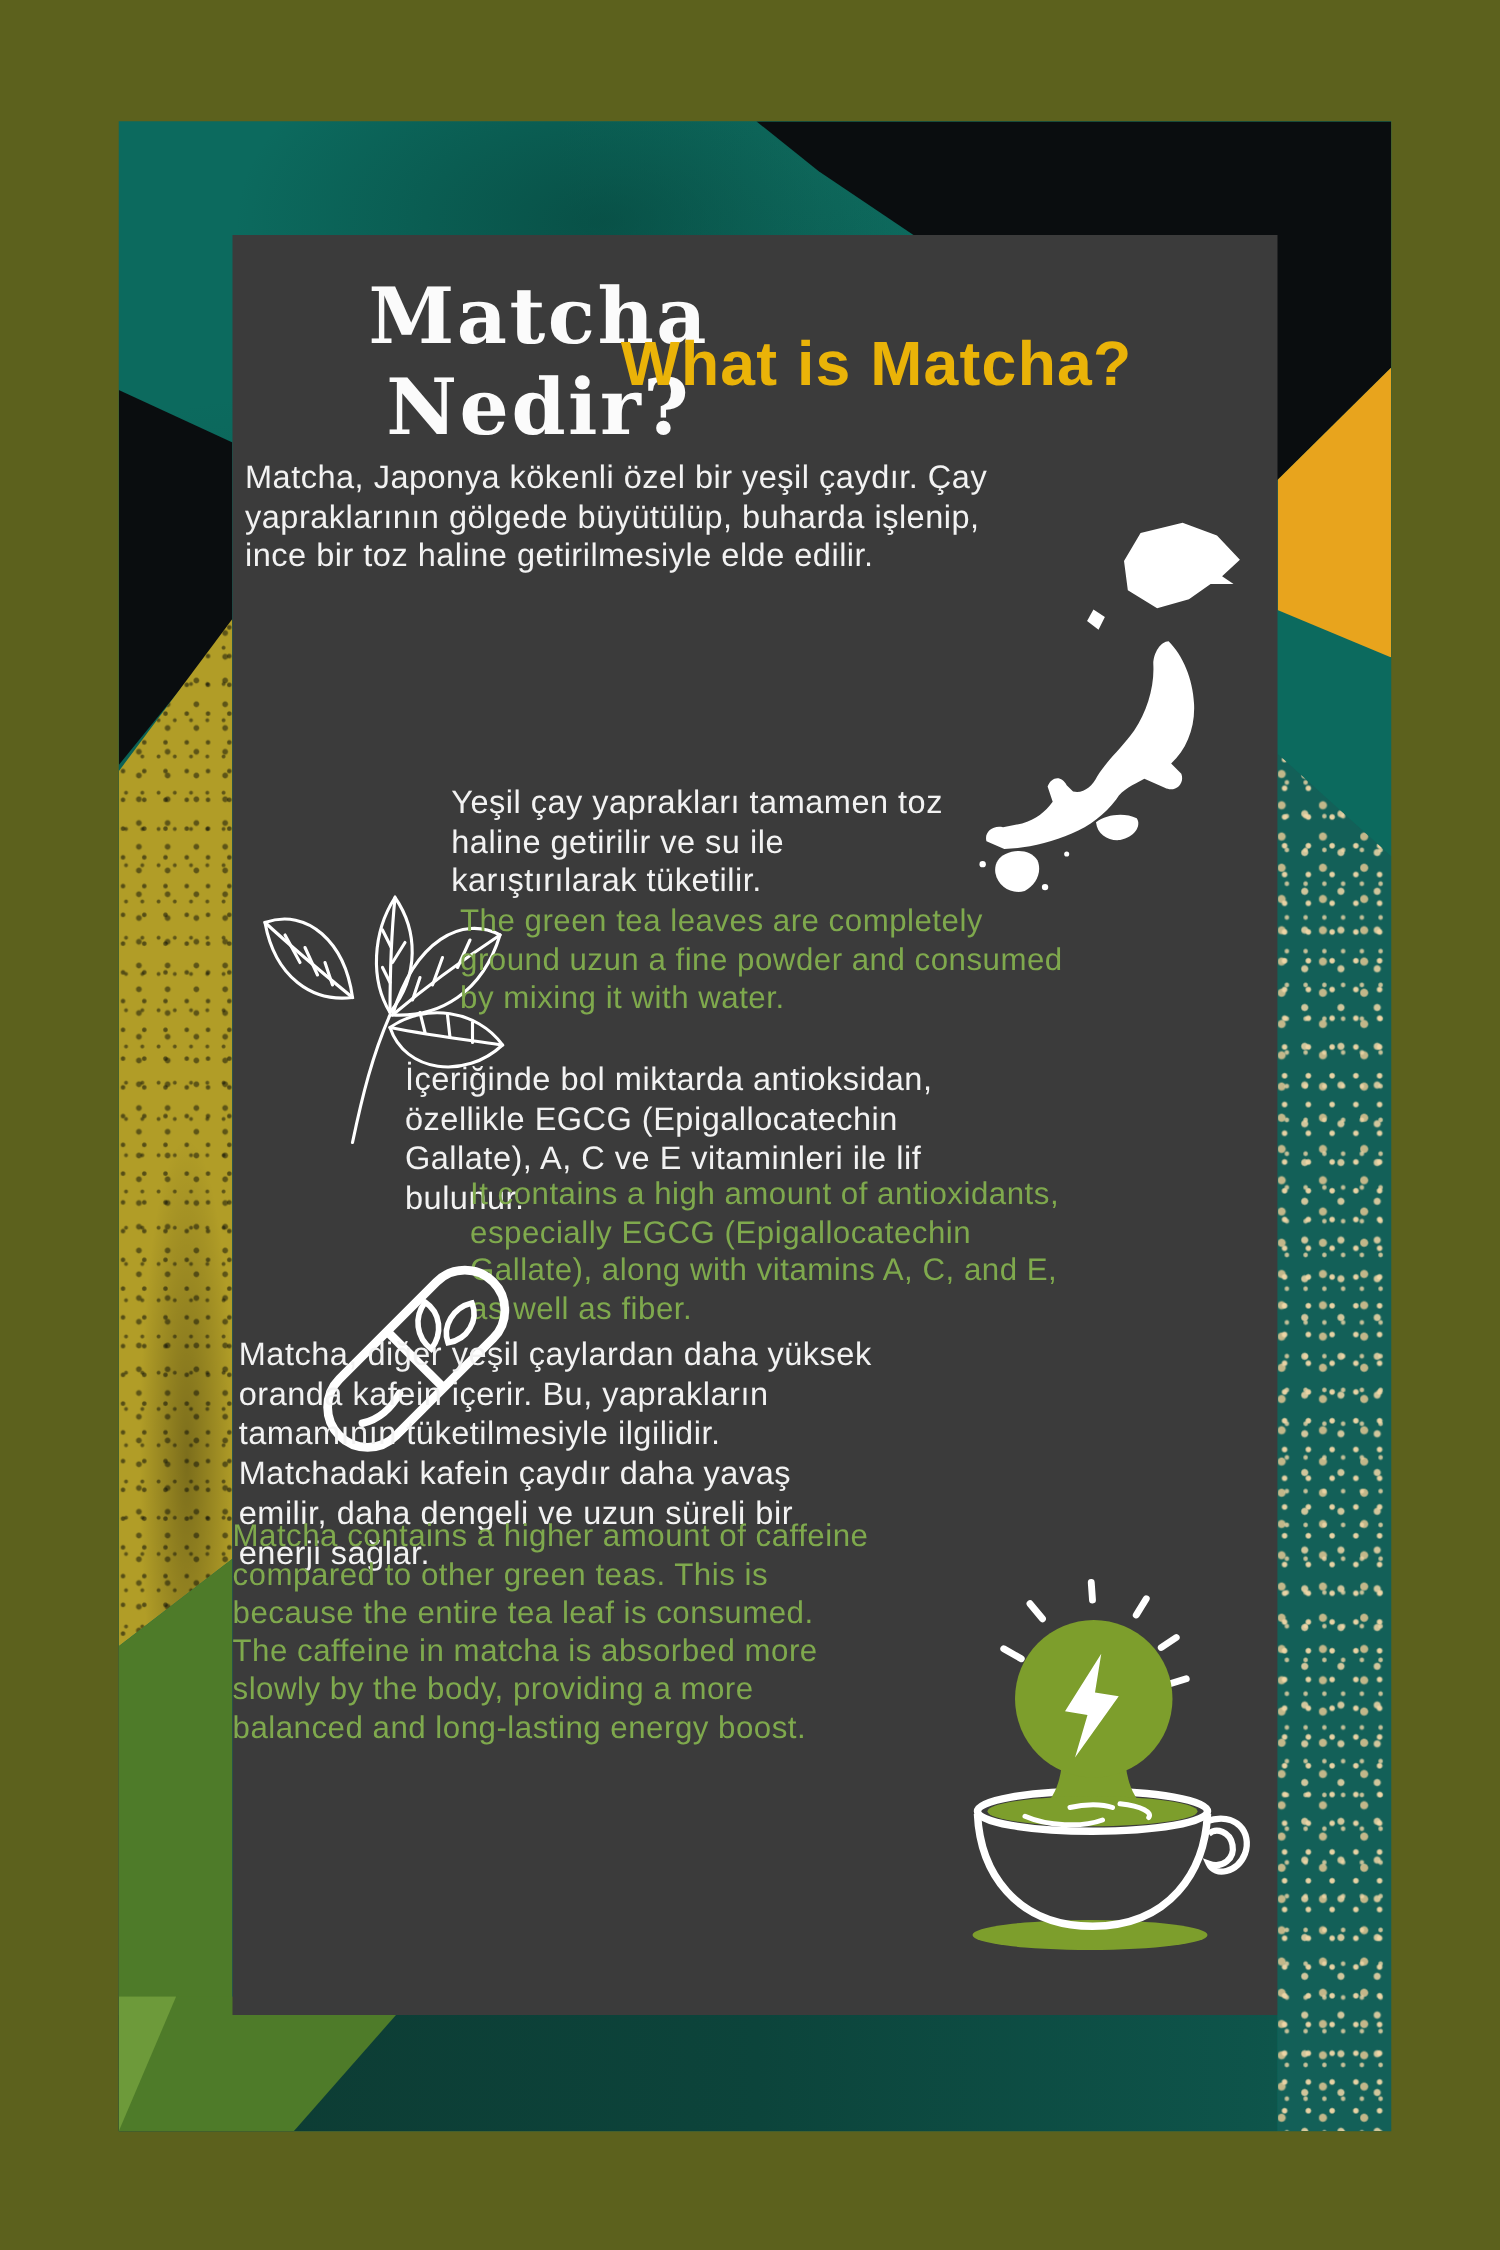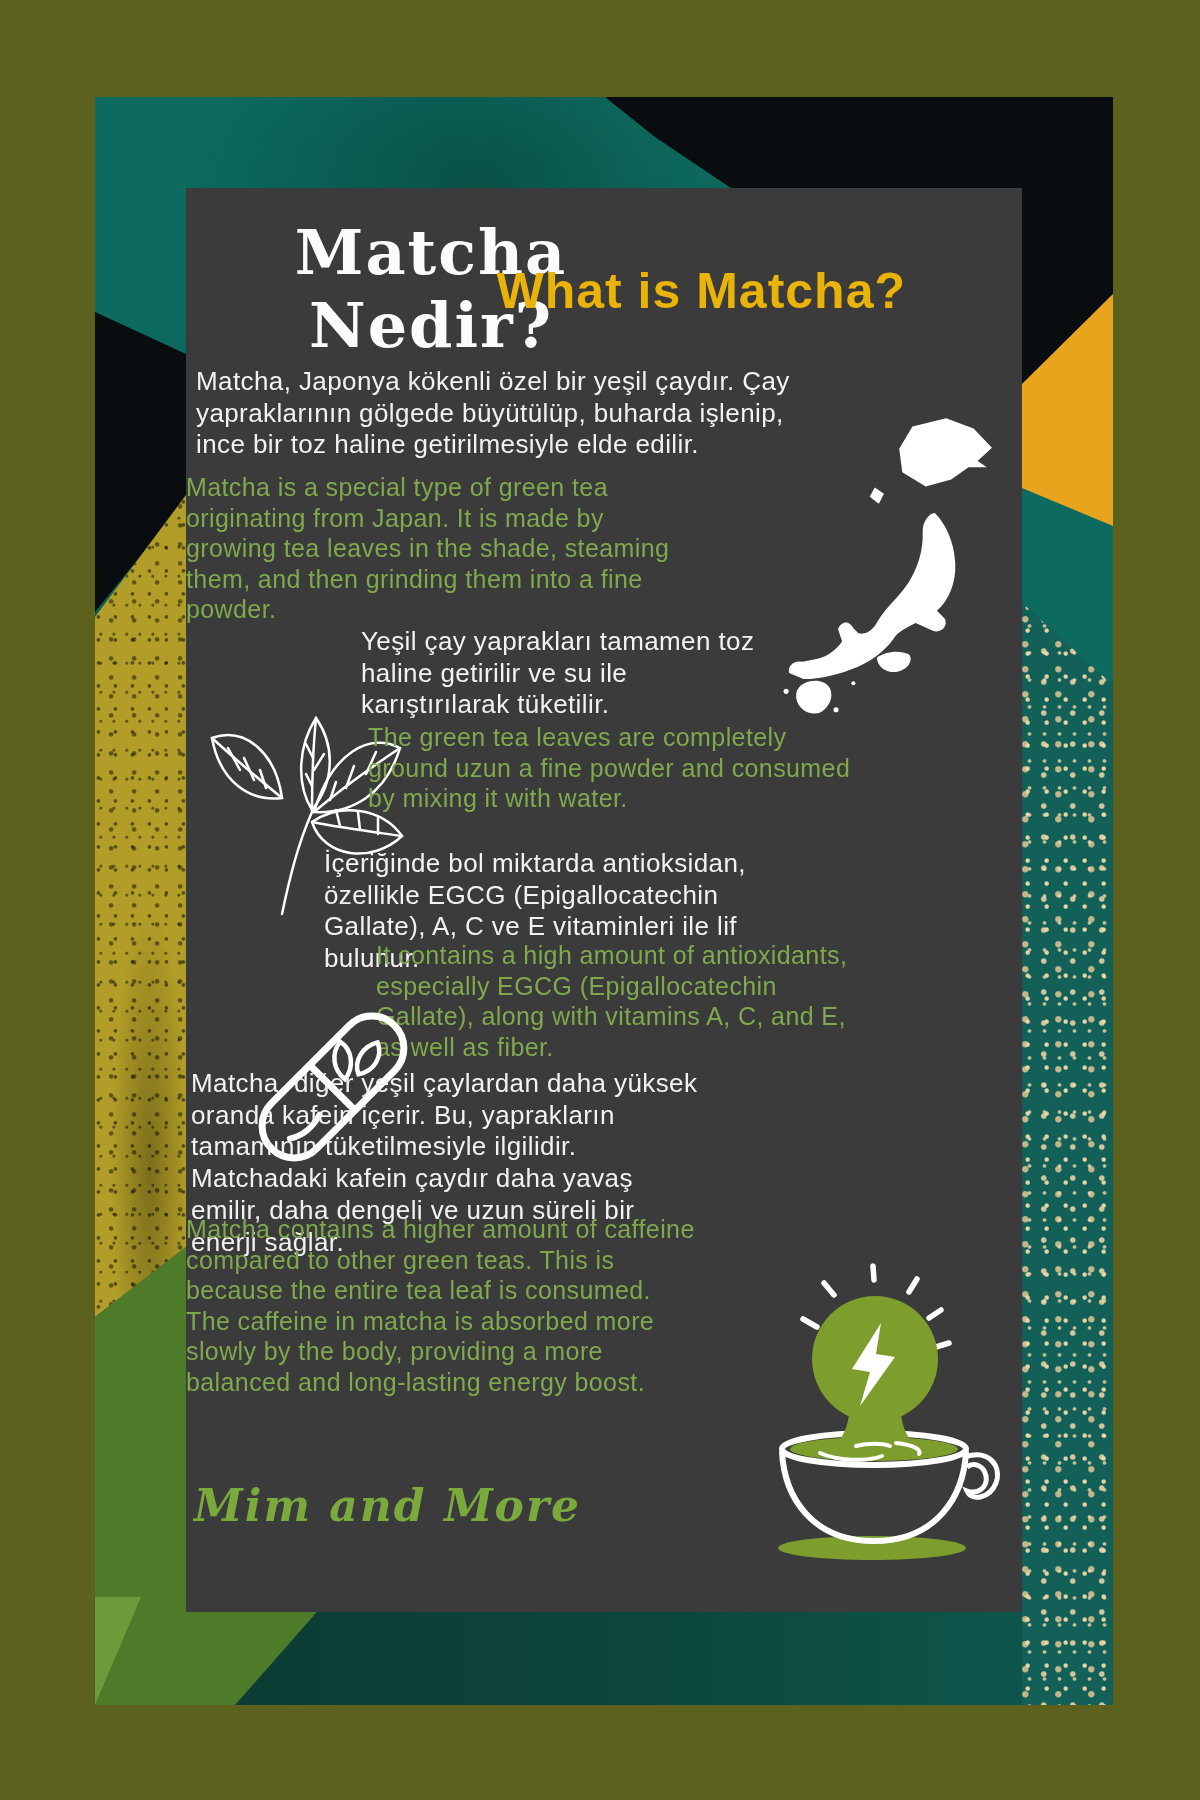--- a/index.html
+++ b/index.html
@@ -106,21 +106,20 @@
   <div class="shape bottom-green-lite"></div>
 </div>
 
 <div class="card">
 
   <div class="abs title-tr" style="left:0;top:28px;width:490px;">Matcha Nedir?</div>
 
   <div class="abs title-en" style="left:240px;top:74px;width:480px;">What is Matcha?</div>
 
   <div class="abs para tr-text" style="left:10px;top:178px;width:620px;">Matcha, Japonya kökenli özel bir yeşil çaydır. Çay yapraklarının gölgede büyütülüp, buharda işlenip, ince bir toz haline getirilmesiyle elde edilir.</div>
-  <div class="abs para en-text" style="left:0;top:284px;width:510px;">Matcha is a special type of green tea originating from Japan. It is made by growing tea leaves in the shade, steaming them, and then grinding them into a fine powder.</div>
 
   <div class="illus" style="left:540px;top:228px;">
     <svg width="270" height="298" viewBox="0 0 265 292" fill="#ffffff">
       <path d="M183,10 L216,2 L243,12 L261,31 L247,44 L256,50 L238,50 L221,62 L196,69 L173,55 L170,32 Z"></path>
       <path d="M146,70 l9,6 -5,10 -9,-7 Z"></path>
       <path d="M205,95 C216,106 224,124 225,144 C226,163 219,180 207,191 L215,199 C218,207 210,214 202,210 L186,203 C177,208 169,211 164,219 C155,231 143,240 129,246 C112,253 93,258 76,258 L62,252 C60,245 67,239 75,241 L90,238 C101,235 108,229 114,221 L110,209 C113,201 121,200 125,208 L130,213 C138,215 145,209 149,201 C157,188 168,179 178,165 C188,150 194,131 193,113 C193,104 199,95 205,95 Z"></path>
       <path d="M148,237 C156,231 170,229 180,234 C184,240 178,249 167,251 C158,252 149,247 148,237 Z"></path>
       <path d="M77,262 C86,258 97,259 102,267 C106,276 101,286 92,291 C82,294 71,288 69,277 C68,270 71,265 77,262 Z"></path>
       <circle cx="59" cy="270" r="2.5"></circle>
         <circle cx="108" cy="288" r="2.5"></circle>
@@ -186,15 +185,14 @@
       <g stroke="#ffffff" stroke-width="4" stroke-linecap="round" fill="none">
         <path d="M52,200 C70,208 98,209 114,203"></path>
         <path d="M128,190 C146,192 154,197 151,201"></path>
         <path d="M88,193 C100,190 114,190 122,193"></path>
       </g>
       <path d="M14,198 C16,244 44,288 106,288 C168,288 196,244 198,198" fill="none" stroke="#ffffff" stroke-width="6"></path>
       <path d="M197,204 C221,196 234,213 228,230 C222,245 204,249 199,238 C210,242 220,234 218,223 C216,212 205,209 199,214" fill="none" stroke="#ffffff" stroke-width="5"></path>
     </svg>
   </div>
 
-  <div class="abs signature" style="left:8px;top:1292px;width:500px;">Mim and More</div>
 
 </div>
 
 </body></html>

